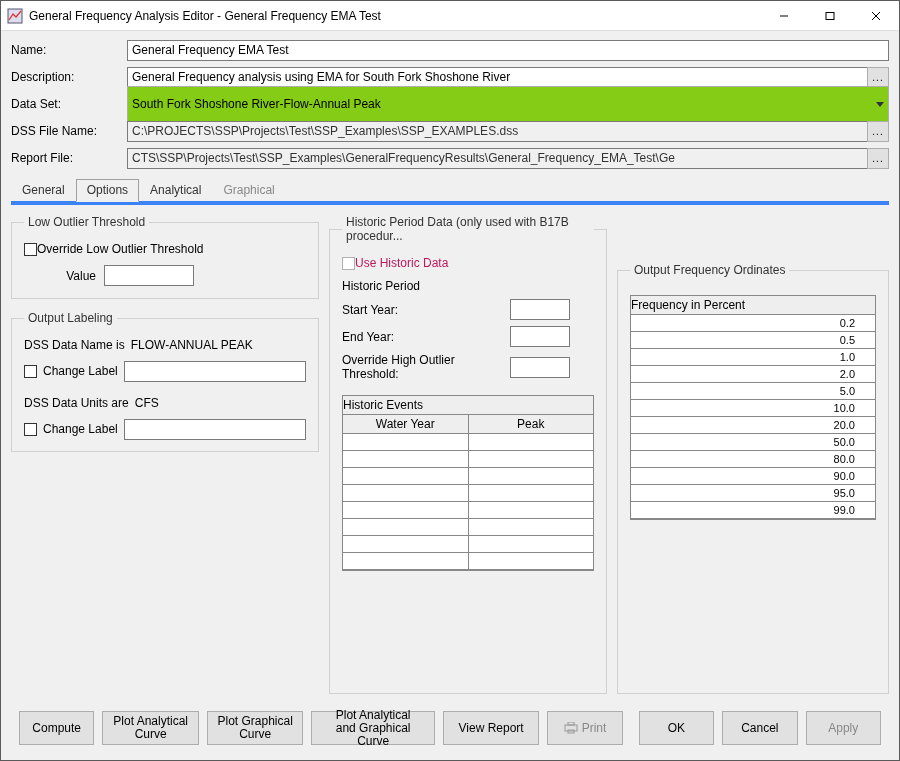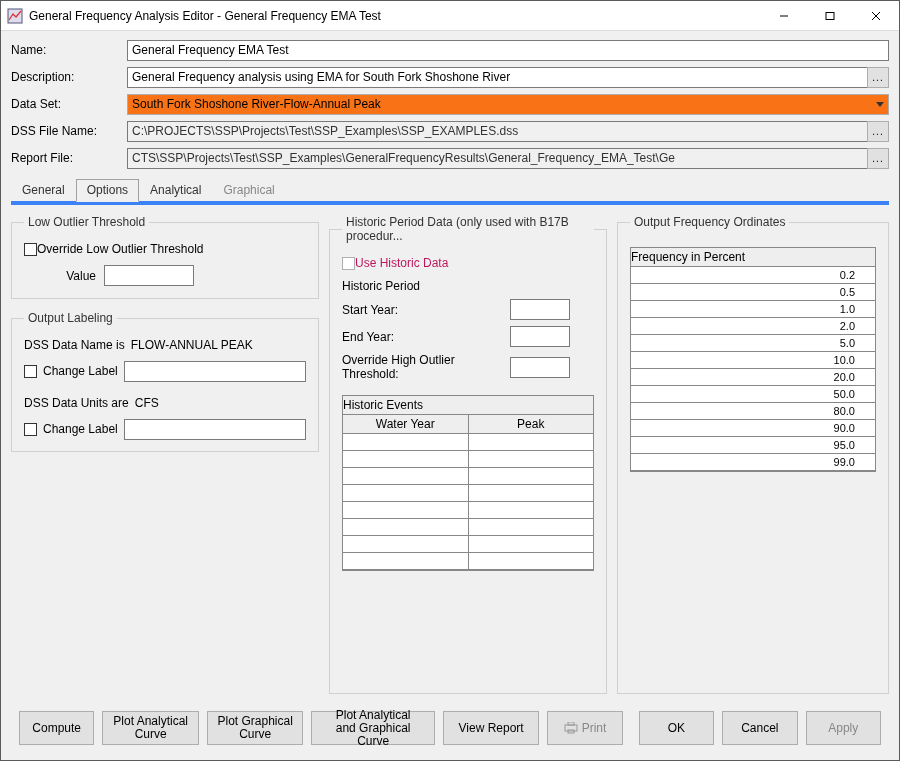--- a/index.html
+++ b/index.html
@@ -8,21 +8,21 @@
   .titlebar { height: 30px; display: flex; align-items: center; padding: 0 0 0 6px; background: #fff; border-bottom: 1px solid #ddd; }
   .titlebar .icon { width: 16px; height: 16px; margin-right: 6px; }
   .titlebar .title { flex: 1; }
   .titlebar .winbtn { width: 46px; height: 30px; display: flex; align-items: center; justify-content: center; }
   .titlebar .winbtn svg { width: 10px; height: 10px; }
   .content { flex: 1; display: flex; flex-direction: column; padding: 8px 10px 6px 10px; }
   .form-row { display: flex; align-items: center; margin-bottom: 5px; height: 22px; }
   .form-row .lbl { width: 116px; }
   .form-row .field { flex: 1; height: 21px; border: 1px solid #7a7a7a; background: #fff; padding: 2px 4px; line-height: 15px; white-space: nowrap; overflow: hidden; }
   .form-row .field.disabled { background: #f0f0f0; color: #333; }
-  .form-row .combo { flex: 1; height: 21px; border: 1px solid #adadad; background: #f97316; display:flex; align-items:center; padding:0 4px; }
+  .form-row .combo { flex: 1; height: 36px; border: 1px solid #adadad; background: #84cc16; display:flex; align-items:center; padding:0 4px; }
   .form-row .combo .arrow { margin-left:auto; }
   .form-row .btn-dots { width: 22px; height: 21px; border: 1px solid #adadad; background: #e1e1e1; margin-left: -1px; display:flex; align-items:center; justify-content:center; font-size:10px; letter-spacing:1px;}
   .tabs-strip { display: flex; border-bottom: 4px solid #3b82f6; margin-top: 4px; }
   .tab { padding: 3px 10px 4px 10px; border: 1px solid transparent; border-bottom: none; background: transparent; position: relative; top: 1px; color: #333;}
   .tab.active { background: #f0f0f0; border-color: #a0a0a0; border-bottom: 1px solid #f0f0f0; }
   .tab.disabled { color: #888; }
   .tab-body { flex: 1; display: flex; gap: 10px; padding: 10px 0 0 0; }
   .col { display: flex; flex-direction: column; }
   .col.left { width: 308px; }
   .col.mid { width: 278px; }
@@ -218,21 +218,21 @@
               </div>
             <div class="row">
                 <div class="cell"></div>
                 <div class="cell"></div>
               </div>
           </div>
         </fieldset>
       </div>
 
       <div class="col right">
-        <fieldset style="flex:1;">
+        <fieldset style="flex:1;margin-top:48px;">
           <legend>Output Frequency Ordinates</legend>
           <div class="grid freq-grid" style="margin-top:8px;">
             <div class="header-span">Frequency in Percent</div>
             <div class="row">
                 <div class="cell">0.2</div>
               </div>
             <div class="row">
                 <div class="cell">0.5</div>
               </div>
             <div class="row">

